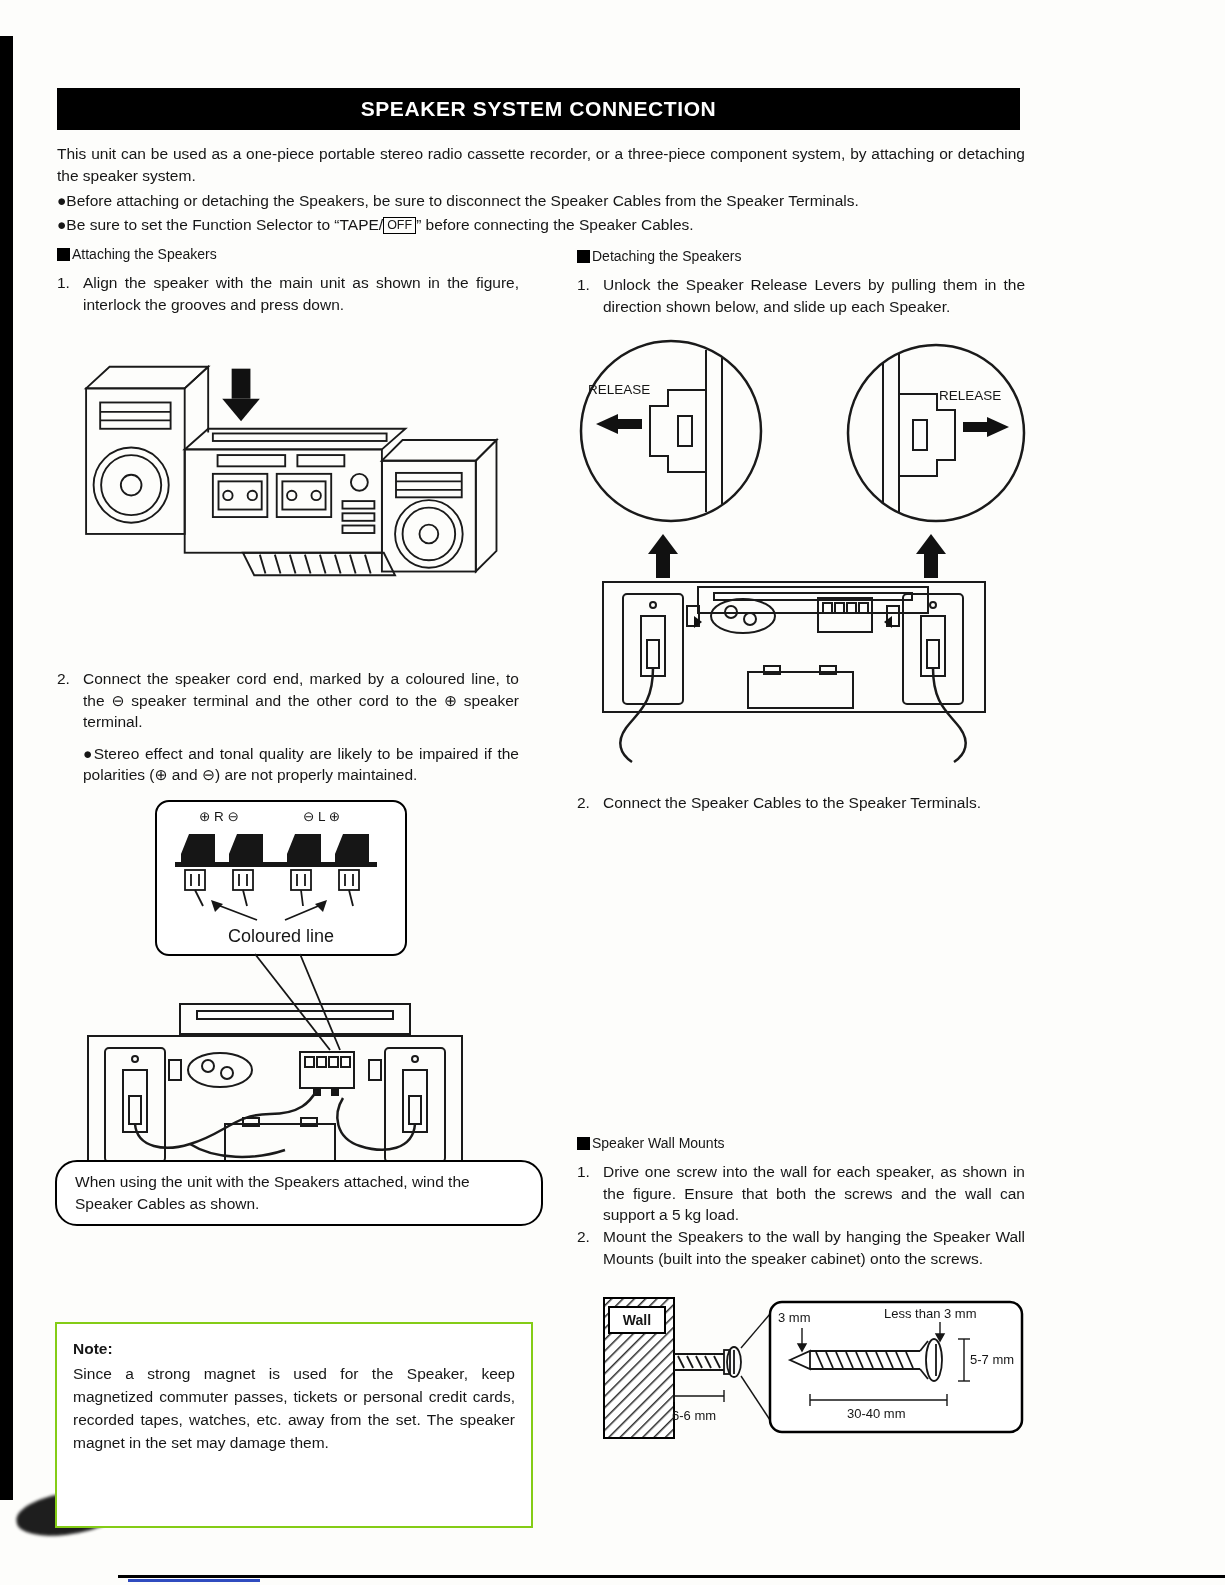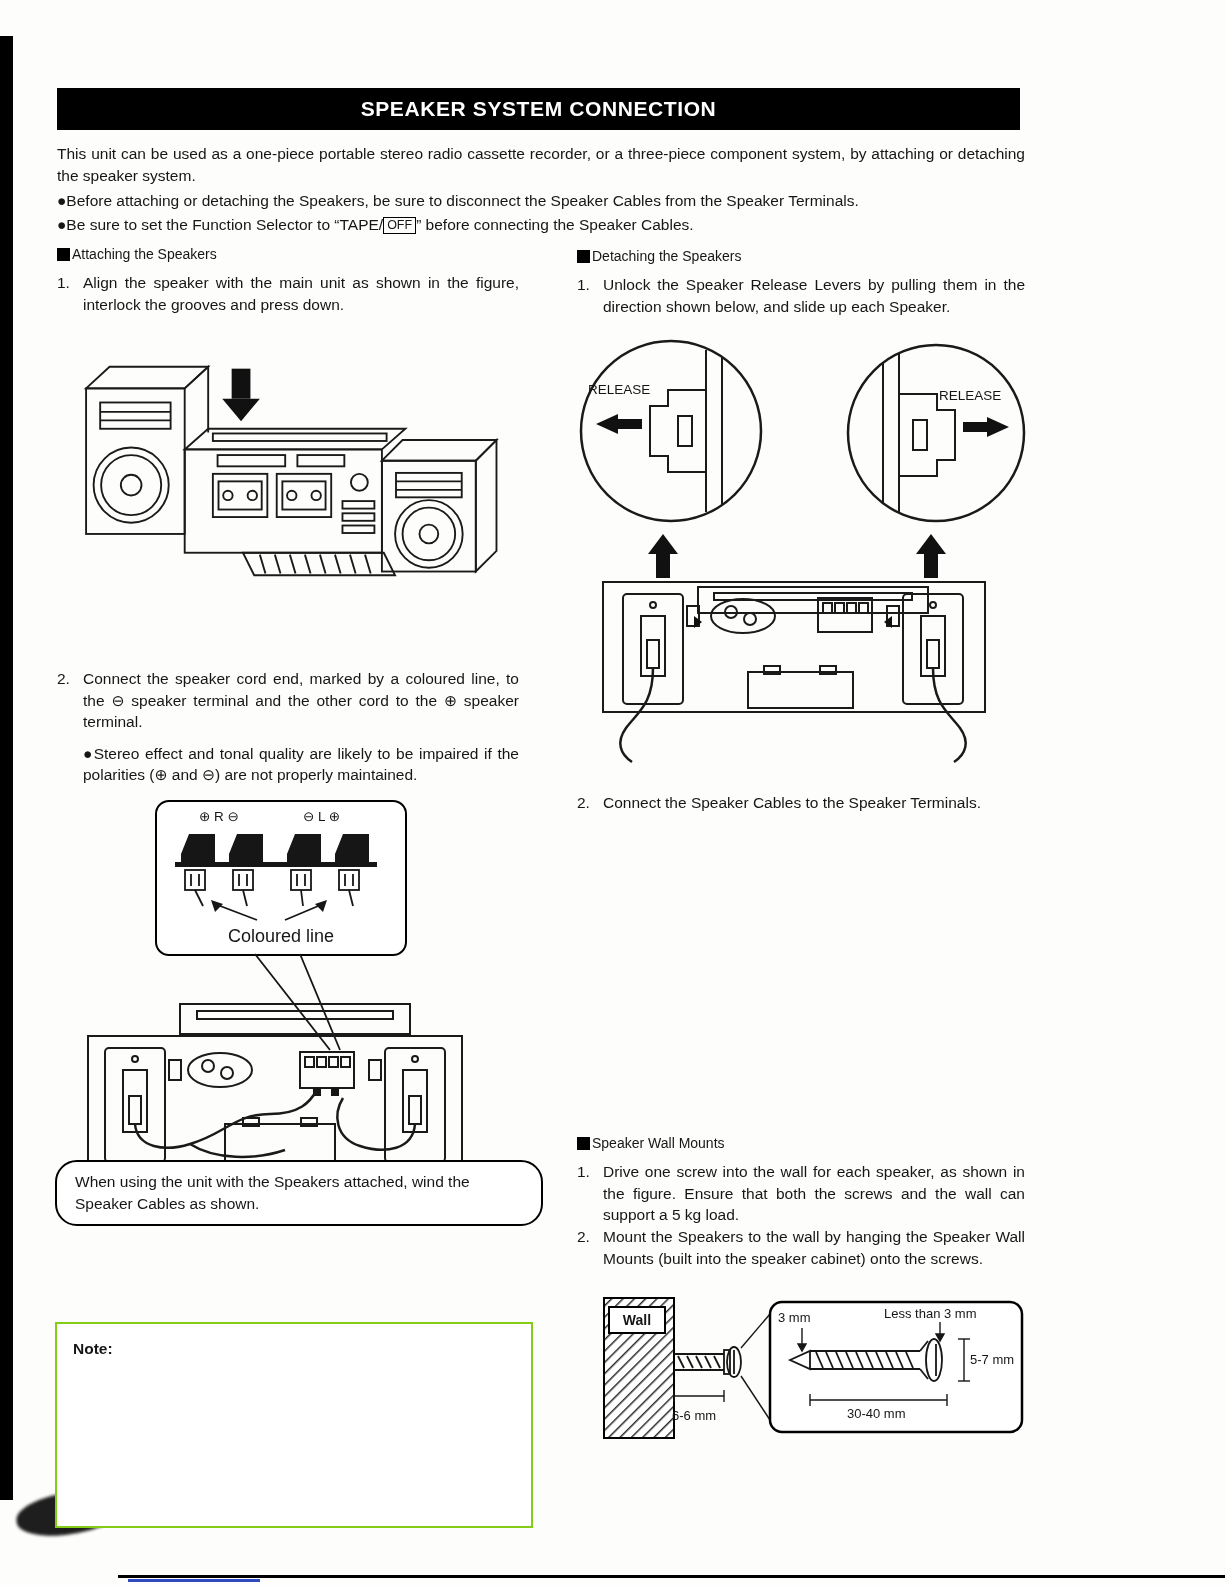--- a/index.html
+++ b/index.html
@@ -211,20 +211,21 @@
     <line x1="95" y1="0" x2="120" y2="44" stroke="#161616" stroke-width="1.8"></line>
     <line x1="365" y1="0" x2="310" y2="44" stroke="#161616" stroke-width="1.8"></line>
   </svg>
 
   <div class="abs callout" style="left:55px;top:1160px;width:448px;">
     <span>When using the unit with the Speakers attached, wind the Speaker Cables as shown.</span>
   </div>
 
   <div class="abs notebox" style="left:55px;top:1322px;width:442px;height:176px;">
     <div class="notetitle">Note:</div>
+    <div class="notebody">Since a strong magnet is used for the Speaker, keep magnetized commuter passes, tickets or personal credit cards, recorded tapes, watches, etc. away from the set. The speaker magnet in the set may damage them.</div>
   </div>
 
   <div class="abs heading" style="left:577px;top:248px;text-align:right;">
     <span class="sq"></span>
     <span>Detaching the Speakers</span>
   </div>
 
   <div class="abs step txt" style="left:577px;top:274px;width:448px;">
     <span class="stepnum">1.</span>
     <span class="steptext">Unlock the Speaker Release Levers by pulling them in the direction shown below, and slide up each Speaker.</span>

